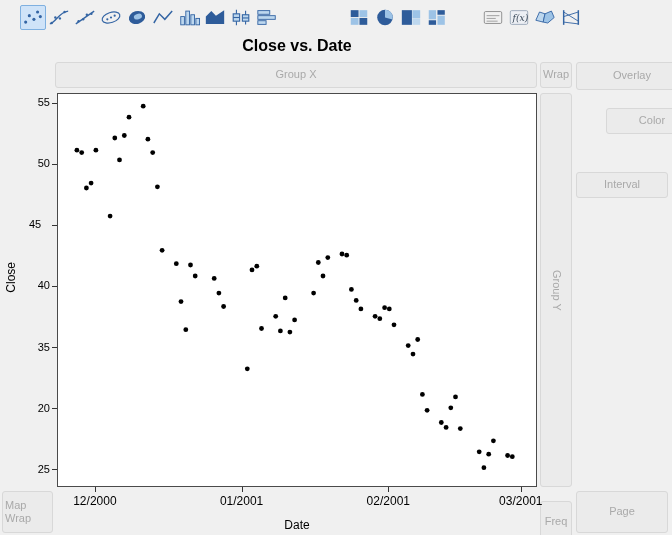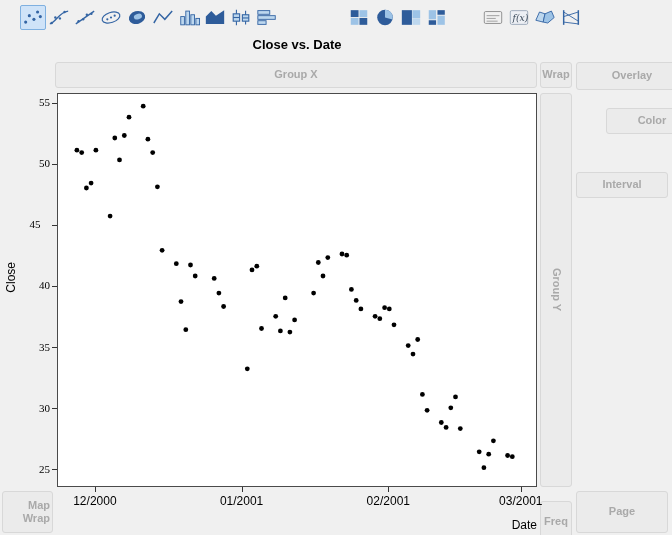--- a/index.html
+++ b/index.html
@@ -16,51 +16,51 @@
   .tb-group{display:flex;}
   .tb-group:nth-child(2){margin-left:66px;}
   .tb-group:nth-child(3){margin-left:30px;}
   .tb-btn{width:26px;height:25px;display:flex;align-items:center;justify-content:center;
           border:1px solid transparent;border-radius:2px;box-sizing:border-box;cursor:pointer;}
   .tb-btn.selected{background:#cfe3f8;border-color:#7fb0e0;}
   .tb-btn svg{display:block;}
 
   
   #graph-title{position:absolute;top:37px;left:0;width:594px;text-align:center;
-               font-size:13px;font-weight:bold;color:#000;}
+               font-size:16px;font-weight:bold;color:#000;}
 
   
   .zone{position:absolute;background:#ebebeb;border:1px solid #d8d8d8;border-radius:3px;
-        color:#a9a9a9;font-size:11px;font-weight:bold;display:flex;align-items:center;
-        justify-content:center;box-sizing:border-box;text-align:right;line-height:1.2;overflow:hidden;}
+        color:#a9a9a9;font-size:11px;font-weight:normal;display:flex;align-items:center;
+        justify-content:center;box-sizing:border-box;text-align:left;line-height:1.2;overflow:hidden;}
   #zone-group-x{left:55px;top:62px;width:482px;height:26px;}
   #zone-wrap{left:540px;top:62px;width:32px;height:26px;}
   #zone-overlay{left:576px;top:62px;width:112px;height:28px;}
   #zone-color{left:576px;top:108px;width:92px;height:26px;margin-left:30px;}
   #zone-size{left:576px;top:140px;width:92px;height:26px;}
   #zone-interval{left:576px;top:172px;width:92px;height:26px;}
   #zone-group-y{left:540px;top:93px;width:32px;height:394px;}
   #zone-group-y .vtext{writing-mode:vertical-rl;}
   #zone-map-shape{left:2px;top:491px;width:51px;height:42px;padding:2px;}
   #zone-freq{left:540px;top:501px;width:32px;height:42px;}
   #zone-page{left:576px;top:491px;width:92px;height:42px;}
 
   
   #plot{position:absolute;left:57px;top:93px;width:480px;height:394px;background:#fff;
         border:1px solid #4a4a4a;box-sizing:border-box;}
   #plot svg{position:absolute;inset:0;}
 
   .tick-x{position:absolute;top:494px;font-size:12px;color:#000;transform:translateX(-50%);white-space:nowrap;}
   .tickmark-x{position:absolute;top:487px;width:1px;height:5px;background:#333;}
-  .tick-y{position:absolute;left:20px;width:30px;text-align:right;font-size:11px;color:#000;font-family:Liberation Serif, serif;}
+  .tick-y{position:absolute;left:20px;width:30px;text-align:right;font-size:11px;color:#000;}
   .tickmark-y{position:absolute;left:52px;width:5px;height:1px;background:#333;}
 
   #y-axis-title{position:absolute;left:4px;top:262px;font-size:12px;color:#000;
                 writing-mode:vertical-rl;transform:rotate(180deg);}
-  #x-axis-title{position:absolute;left:57px;top:518px;width:480px;text-align:right;
+  #x-axis-title{position:absolute;left:57px;top:518px;width:480px;text-align:center;
                 font-size:12px;color:#000;}
 </style>
 </head>
 <body>
 
 <div id="window">
 
   <div class="toolbar" id="toolbar">
       <div class="tb-group">
         <div class="tb-btn selected">
@@ -352,21 +352,21 @@
       <div class="tick-x" style="left: 94.9px;">12/2000</div>
       <div class="tickmark-x" style="left: 241.6px;"></div>
       <div class="tick-x" style="left: 241.6px;">01/2001</div>
       <div class="tickmark-x" style="left: 388.3px;"></div>
       <div class="tick-x" style="left: 388.3px;">02/2001</div>
       <div class="tickmark-x" style="left: 520.8px;"></div>
       <div class="tick-x" style="left: 520.8px;">03/2001</div>
       <div class="tickmark-y" style="top: 469.1px;"></div>
       <div class="tick-y" style="top: 462.6px;">25</div>
       <div class="tickmark-y" style="top: 408.1px;"></div>
-      <div class="tick-y" style="top: 401.6px;">30</div>
+      <div class="tick-y" style="top: 401.6px;">20</div>
       <div class="tickmark-y" style="top: 347px;"></div>
       <div class="tick-y" style="top: 340.5px;">35</div>
       <div class="tickmark-y" style="top: 285.9px;"></div>
       <div class="tick-y" style="top: 279.4px;">40</div>
       <div class="tickmark-y" style="top: 224.9px;"></div>
       <div class="tick-y" style="top: 218.4px; text-align: center;">45</div>
       <div class="tickmark-y" style="top: 163.8px;"></div>
       <div class="tick-y" style="top: 157.3px;">50</div>
       <div class="tickmark-y" style="top: 102.8px;"></div>
       <div class="tick-y" style="top: 96.3px;">55</div>

